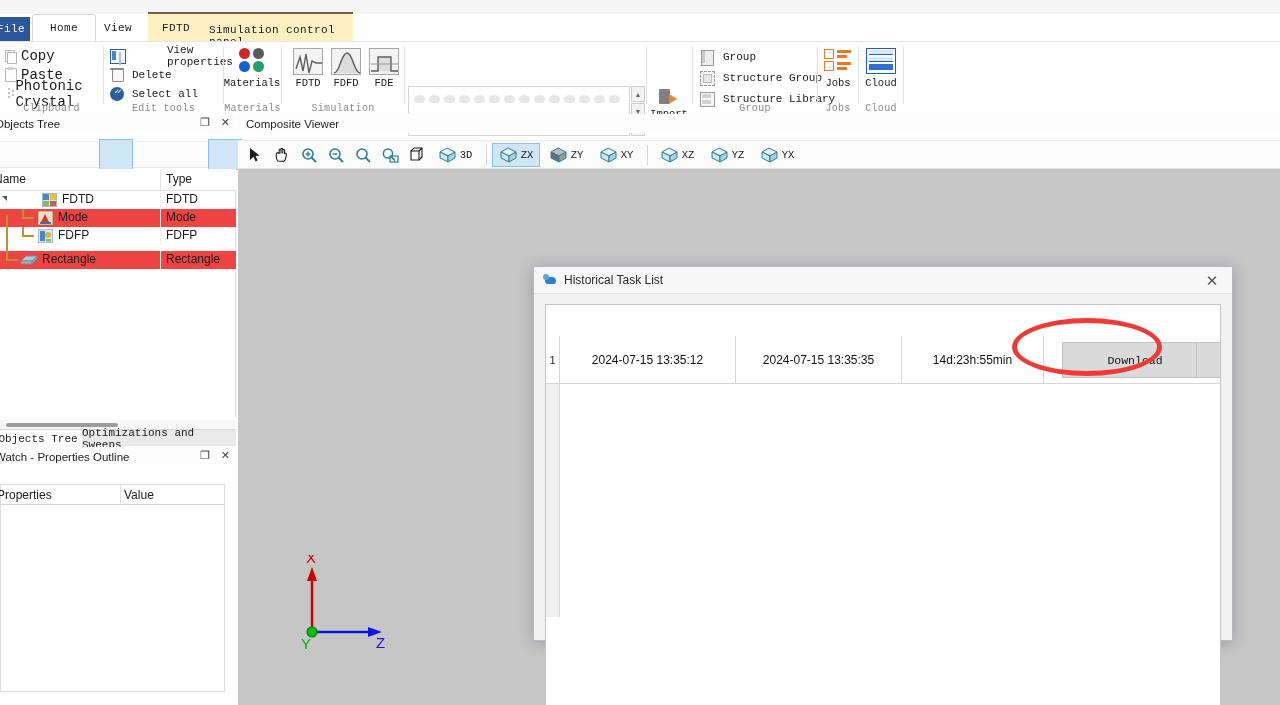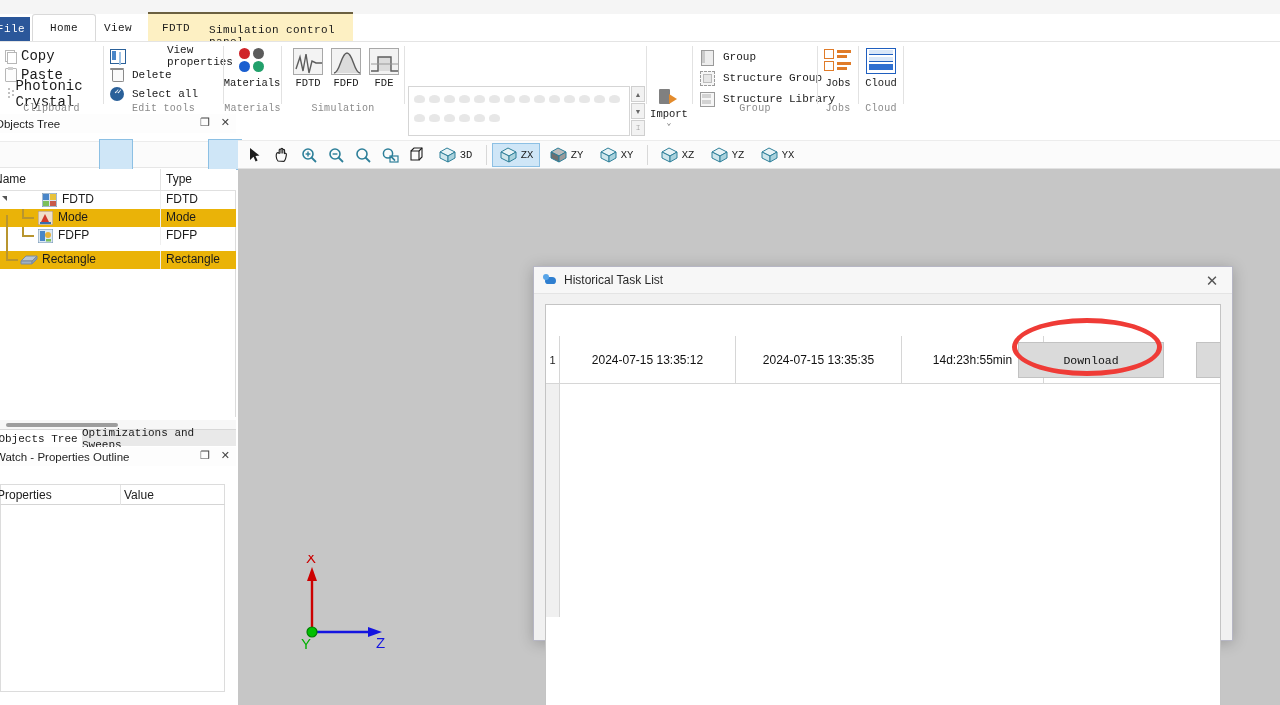--- a/index.html
+++ b/index.html
@@ -208,21 +208,21 @@
     font-size:12px; color:#202020;
   }
   .tree-head .th-name{position:absolute;left:-6px;top:3px;}
   .tree-head .th-type{position:absolute;left:166px;top:3px;}
   .tree-head .vline{position:absolute;left:160px;top:0;width:1px;height:22px;background:#e3e3e3;}
   .tree-body { position:absolute; left:0; top:191px; width:236px; height:226px; background:#fff;
     border-right:1px solid #dcdcdc; }
   .tree-row { position:absolute; left:0; width:236px; height:18px; font-size:12px; color:#1b1b1b; }
   .tree-row .r-name{ position:absolute; top:1px; }
   .tree-row .r-type{ position:absolute; left:166px; top:1px; }
-  .tree-row.alt { background:#eab308; }
+  .tree-row.alt { background:#ef4444; }
   .tree-row .vline{position:absolute;left:160px;top:0;width:1px;height:18px;background:#efefef;}
   .node-ic{position:absolute;top:2px;width:15px;height:14px;}
   .caret{position:absolute;left:2px;top:5px;width:0;height:0;border-top:5px solid #555;border-left:5px solid transparent;}
   .tline{position:absolute;background:#b8952f;}
 
   .left-hscroll {
     position:absolute; left:0; top:420px; width:236px; height:10px; background:#f7f7f7;
   }
   .left-hscroll i{position:absolute;left:6px;top:3px;width:112px;height:4px;background:#9d9d9d;border-radius:2px;}
 
@@ -695,20 +695,23 @@
       <span>✕</span>
     </span>
   </div>
   <div class="props-head">
     <span class="ph-a">Properties</span>
     <span class="vline"></span>
     <span class="ph-b">Value</span>
   </div>
   <div class="props-body"></div>
 
+  <div class="viewer-title">
+    <span>Composite Viewer</span>
+  </div>
 
   <div class="viewer-toolbar">
     <div class="vtb">
       <svg width="14" height="16">
           <polygon points="2,1 2,13 5.5,9.8 7.6,14.5 9.6,13.5 7.5,9 11.5,8.6" fill="#1e1e1e"></polygon>
         </svg>
     </div>
     <div class="vtb">
       <svg width="15" height="16">
           <path d="M4,14 C1.5,11 2,7 3,6 C4,5.2 5,6 5.2,7 L5.2,3 C5.2,1.6 7,1.6 7,3 L7,6.6 L7,2.4 C7,1 8.8,1 8.8,2.4 L8.8,6.6 L8.8,3.4 C8.8,2 10.6,2 10.6,3.4 L10.6,7 C11,5.8 12.6,6.2 12.4,7.6 C12,10.6 11.6,13 10,14.4 Z" fill="none" stroke="#1e1e1e" stroke-width="1.1"></path>
@@ -831,21 +834,21 @@
       <span class="dlg-close">✕</span>
     </div>
 
     <div class="dlg-table-wrap">
 
       <div class="tbl-row">
         <div class="td idx" style="left:0px;width:14px;">1</div>
         <div class="td" style="left:14px;width:176px;">2024-07-15 13:35:12</div>
         <div class="td" style="left:190px;width:166px;">2024-07-15 13:35:35</div>
         <div class="td" style="left:356px;width:142px;">14d:23h:55min</div>
-        <div class="op-btn" style="left:472px;width:146px;">Download</div>
+        <div class="op-btn" style="left:516px;width:146px;">Download</div>
         <div class="op-btn" style="left:650px;width:146px;">De</div>
       </div>
 
       <div class="row-gutter"></div>
     </div>
 
   </div>
 
   <div class="annot"></div>
 

